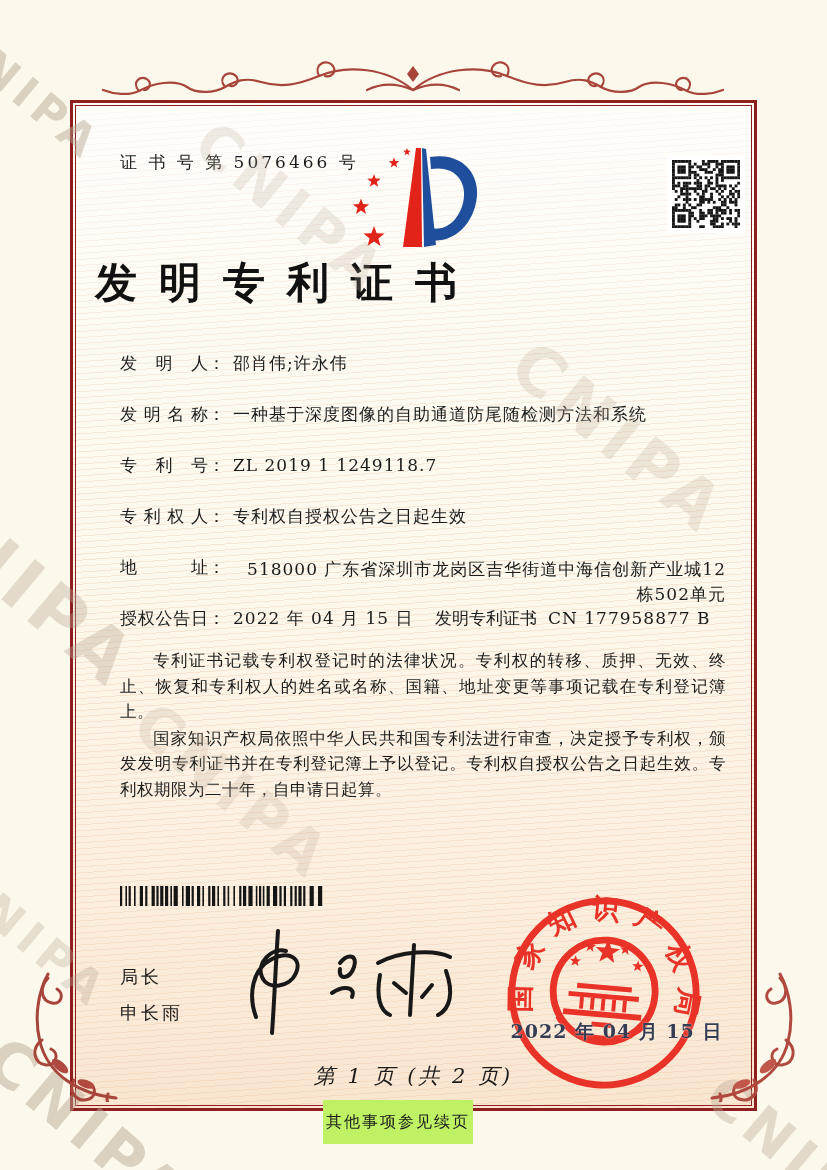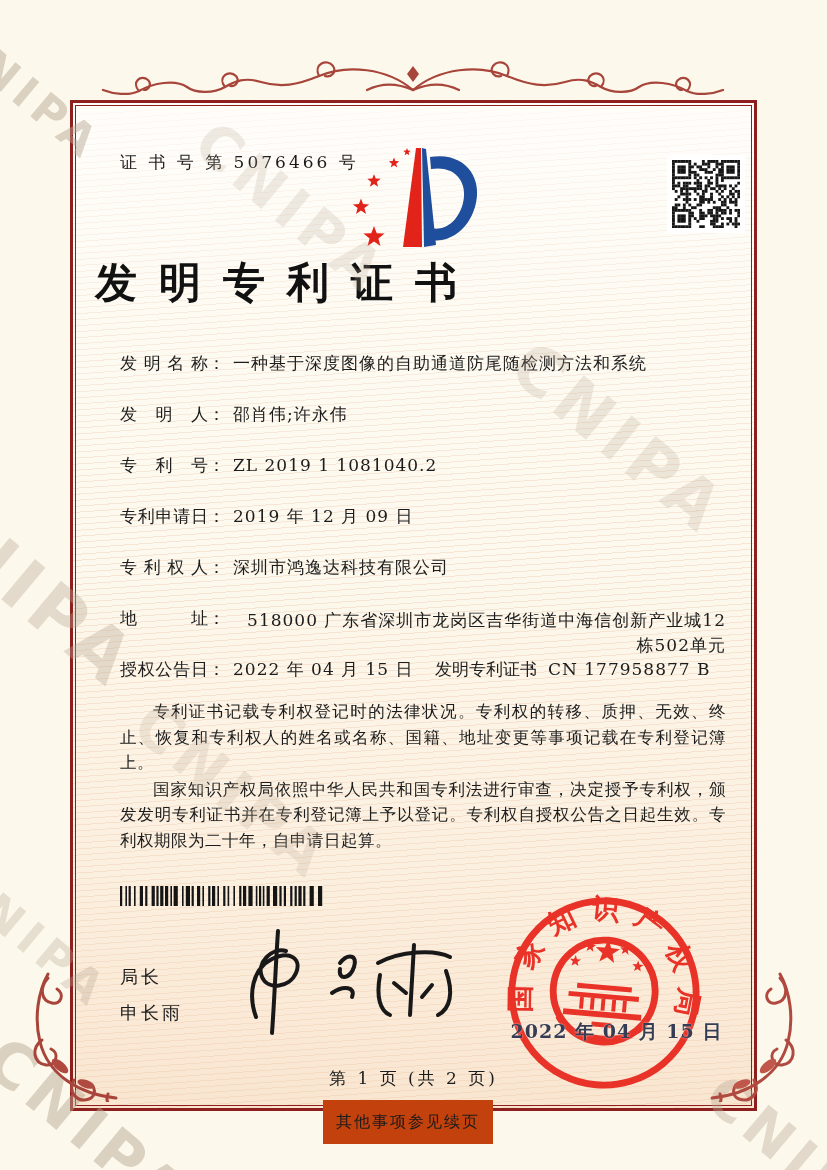--- a/index.html
+++ b/index.html
@@ -45,35 +45,35 @@
   .dualrow { display:flex; margin-bottom:0; }
   .pair1 { display:flex; width:315px; flex:0 0 auto; }
   .pair2 { display:flex; }
   
   .paras { margin-top:20px; font-size:16.5px; line-height:25.5px; text-align:justify; letter-spacing:.5px; }
   .paras p { text-indent:2em; margin-bottom:1px; }
   
   .barcode { position:absolute; left:47px; top:783px; }
   .director { position:absolute; left:47px; top:856px; font-size:18px; letter-spacing:3px; line-height:36px; font-weight:400; }
   .signature { position:absolute; left:150px; top:826px; }
-  .pageno { position:absolute; left:0; right:0; bottom:18px; text-align:center; font-size:17px; letter-spacing:3px; }
+  .pageno { position:absolute; left:0; right:0; bottom:18px; text-align:center; font-size:21px; letter-spacing:3px;font-style:italic; }
   
   .seal { position:absolute; left:433px; top:792px; width:196px; height:196px; z-index:4; transform:rotate(5deg); }
   .seal svg { opacity:.94; }
   .seal-date { position:absolute; left:8px; top:124px; width:190px; z-index:5;
                font-size:19px; font-weight:700; color:#363c54; letter-spacing:1px;
                transform:rotate(-5deg); white-space:nowrap; text-shadow:0 0 2px rgba(255,250,240,.8); }
   
   .orn-top { position:absolute; left:95px; top:56px; z-index:3; pointer-events:none; }
   .flourish { position:absolute; z-index:3; pointer-events:none; }
   .fl-bl { left:16px; top:972px; }
   .fl-br { left:682px; top:972px; transform:scale(-1,1); }
   
-  .footer-note { position:absolute; left:323px; top:1100px; width:170px; height:44px; z-index:6;
-                 background:#c2410c; text-align:center; font-size:16px; letter-spacing:2px; padding-top:12px; }
+  .footer-note { position:absolute; left:323px; top:1100px; width:150px; height:44px; z-index:6;
+                 background:#bef264; text-align:center; font-size:16px; letter-spacing:2px; padding-top:12px; }
 </style>
 </head>
 <body>
 
 <div class="wm" style="left:-28px;top:14px;font-size:44px;opacity:.48;">CNIPA</div>
 <div class="wm" style="left:225px;top:108px;font-size:58px;opacity:.22;">CNIPA</div>
 <div class="wm" style="left:545px;top:326px;font-size:66px;opacity:.24;">CNIPA</div>
 <div class="wm" style="left:-58px;top:462px;font-size:72px;opacity:.36;">CNIPA</div>
 <div class="wm" style="left:165px;top:688px;font-size:60px;opacity:.22;">CNIPA</div>
 <div class="wm" style="left:-25px;top:856px;font-size:46px;opacity:.32;">CNIPA</div>
@@ -418,38 +418,34 @@
             <rect x="48.96" y="65.28" width="2.87" height="2.87" fill="#161616"></rect>
             <rect x="62.56" y="65.28" width="2.87" height="2.87" fill="#161616"></rect>
           </g>
         </svg>
     </div>
 
     <div class="title">发明专利证书</div>
 
     <div class="fields">
       <div class="frow">
+        <span class="flabel"><span class="jlabel">发明人</span><span>：</span></span>
+        <span class="fvalue">邵肖伟;许永伟</span>
+      </div>
+      <div class="frow">
         <span class="flabel"><span class="jlabel">发明名称</span><span>：</span></span>
         <span class="fvalue">一种基于深度图像的自助通道防尾随检测方法和系统</span>
       </div>
       <div class="frow">
-        <span class="flabel"><span class="jlabel">发明人</span><span>：</span></span>
-        <span class="fvalue">邵肖伟;许永伟</span>
-      </div>
-      <div class="frow">
         <span class="flabel"><span class="jlabel">专利号</span><span>：</span></span>
-        <span class="fvalue">ZL 2019 1 1081040.2</span>
-      </div>
-      <div class="frow">
-        <span class="flabel"><span class="jlabel">专利申请日</span><span>：</span></span>
-        <span class="fvalue">2019 年 12 月 09 日</span>
+        <span class="fvalue">ZL 2019 1 1249118.7</span>
       </div>
       <div class="frow">
         <span class="flabel"><span class="jlabel">专利权人</span><span>：</span></span>
-        <span class="fvalue">深圳市鸿逸达科技有限公司</span>
+        <span class="fvalue">专利权自授权公告之日起生效</span>
       </div>
       <div class="frow addr">
         <span class="flabel"><span class="jlabel">地址</span><span>：</span></span>
         <span class="fvalue">518000 广东省深圳市龙岗区吉华街道中海信创新产业城12栋502单元</span>
       </div>
       <div class="frow dualrow">
         <span class="pair1">
           <span class="flabel"><span class="jlabel">授权公告日</span><span>：</span></span>
           <span class="fvalue">2022 年 04 月 15 日</span>
         </span>

